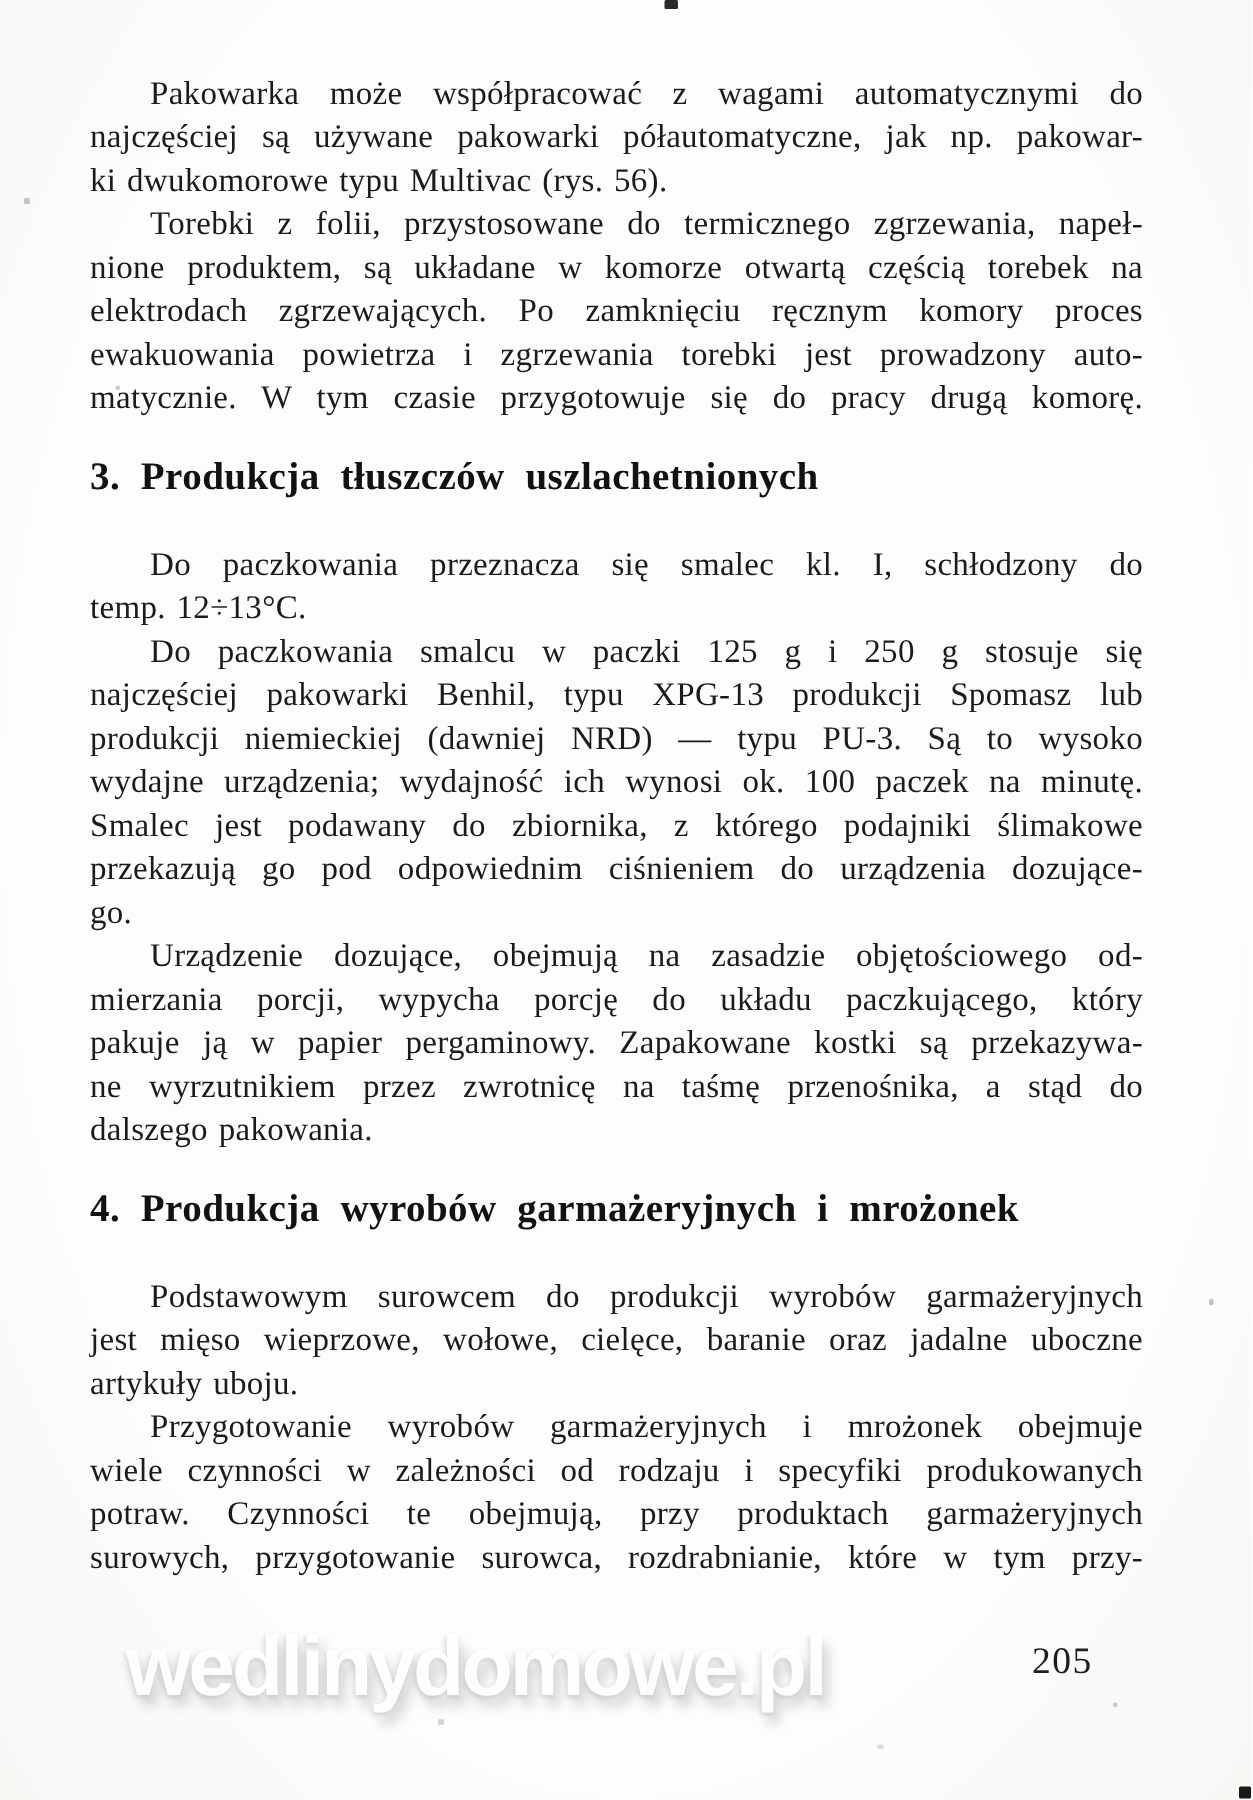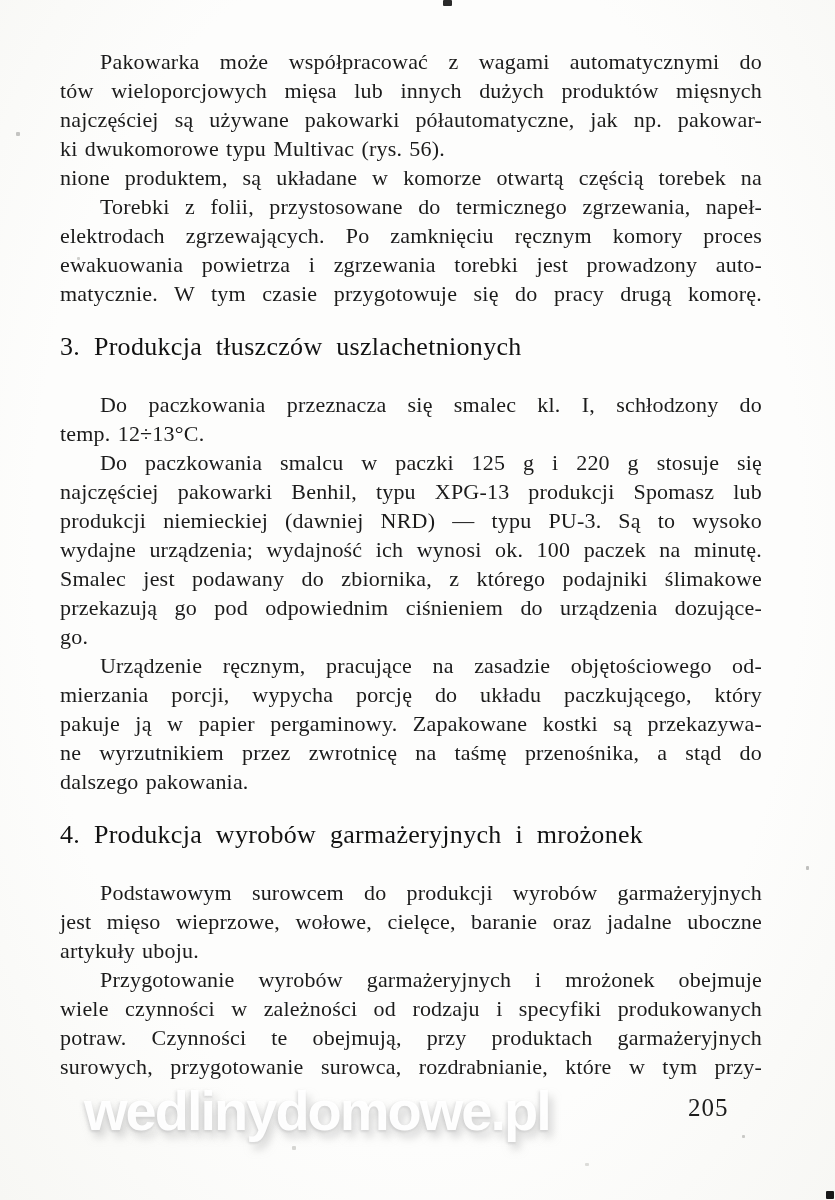--- a/index.html
+++ b/index.html
@@ -32,21 +32,21 @@
     text-align-last: justify;
     word-spacing: 1.5px;
     letter-spacing: 0.2px;
   }
   .line.indent { text-indent: 40px; }
   .line.last { text-align-last: left; }
   .heading {
     margin: 22px 0 26px 0;
     font-size: 26px;
     line-height: 34px;
-    font-weight: normal;
+    font-weight: bold;
     word-spacing: 7px;
     letter-spacing: 0.3px;
     color: #121212;
   }
   .page-number {
     position: absolute;
     top: 1094px;
     left: 688px;
     font-size: 25px;
     letter-spacing: 1px;
@@ -88,47 +88,46 @@
 <div class="speck s3"></div>
 <div class="speck s4"></div>
 <div class="speck s5"></div>
 <div class="speck s6"></div>
 <div class="speck s7"></div>
 <div class="speck s8"></div>
 
 <main class="page-body">
     <div class="para">
       <div class="line indent">Pakowarka może współpracować z wagami automatycznymi do</div>
-      <div class="line">tów wieloporcjowych mięsa lub innych dużych produktów mięsnych</div>
       <div class="line">najczęściej są używane pakowarki półautomatyczne, jak np. pakowar-</div>
       <div class="line last">ki dwukomorowe typu Multivac (rys. 56).</div>
     </div>
     <div class="para">
+      <div class="line indent">Torebki z folii, przystosowane do termicznego zgrzewania, napeł-</div>
       <div class="line">nione produktem, są układane w komorze otwartą częścią torebek na</div>
-      <div class="line indent">Torebki z folii, przystosowane do termicznego zgrzewania, napeł-</div>
       <div class="line">elektrodach zgrzewających. Po zamknięciu ręcznym komory proces</div>
       <div class="line">ewakuowania powietrza i zgrzewania torebki jest prowadzony auto-</div>
       <div class="line">matycznie. W tym czasie przygotowuje się do pracy drugą komorę.</div>
     </div>
     <h2 class="heading">3. Produkcja tłuszczów uszlachetnionych</h2>
     <div class="para">
       <div class="line indent">Do paczkowania przeznacza się smalec kl. I, schłodzony do</div>
       <div class="line last">temp. 12÷13°C.</div>
     </div>
     <div class="para">
-      <div class="line indent">Do paczkowania smalcu w paczki 125 g i 220 g stosuje się</div>
+      <div class="line indent">Do paczkowania smalcu w paczki 125 g i 250 g stosuje się</div>
       <div class="line">najczęściej pakowarki Benhil, typu XPG-13 produkcji Spomasz lub</div>
       <div class="line">produkcji niemieckiej (dawniej NRD) — typu PU-3. Są to wysoko</div>
       <div class="line">wydajne urządzenia; wydajność ich wynosi ok. 100 paczek na minutę.</div>
       <div class="line">Smalec jest podawany do zbiornika, z którego podajniki ślimakowe</div>
       <div class="line">przekazują go pod odpowiednim ciśnieniem do urządzenia dozujące-</div>
       <div class="line last">go.</div>
     </div>
     <div class="para">
-      <div class="line indent">Urządzenie ręcznym, pracujące na zasadzie objętościowego od-</div>
+      <div class="line indent">Urządzenie dozujące, obejmują na zasadzie objętościowego od-</div>
       <div class="line">mierzania porcji, wypycha porcję do układu paczkującego, który</div>
       <div class="line">pakuje ją w papier pergaminowy. Zapakowane kostki są przekazywa-</div>
       <div class="line">ne wyrzutnikiem przez zwrotnicę na taśmę przenośnika, a stąd do</div>
       <div class="line last">dalszego pakowania.</div>
     </div>
     <h2 class="heading">4. Produkcja wyrobów garmażeryjnych i mrożonek</h2>
     <div class="para">
       <div class="line indent">Podstawowym surowcem do produkcji wyrobów garmażeryjnych</div>
       <div class="line">jest mięso wieprzowe, wołowe, cielęce, baranie oraz jadalne uboczne</div>
       <div class="line last">artykuły uboju.</div>

